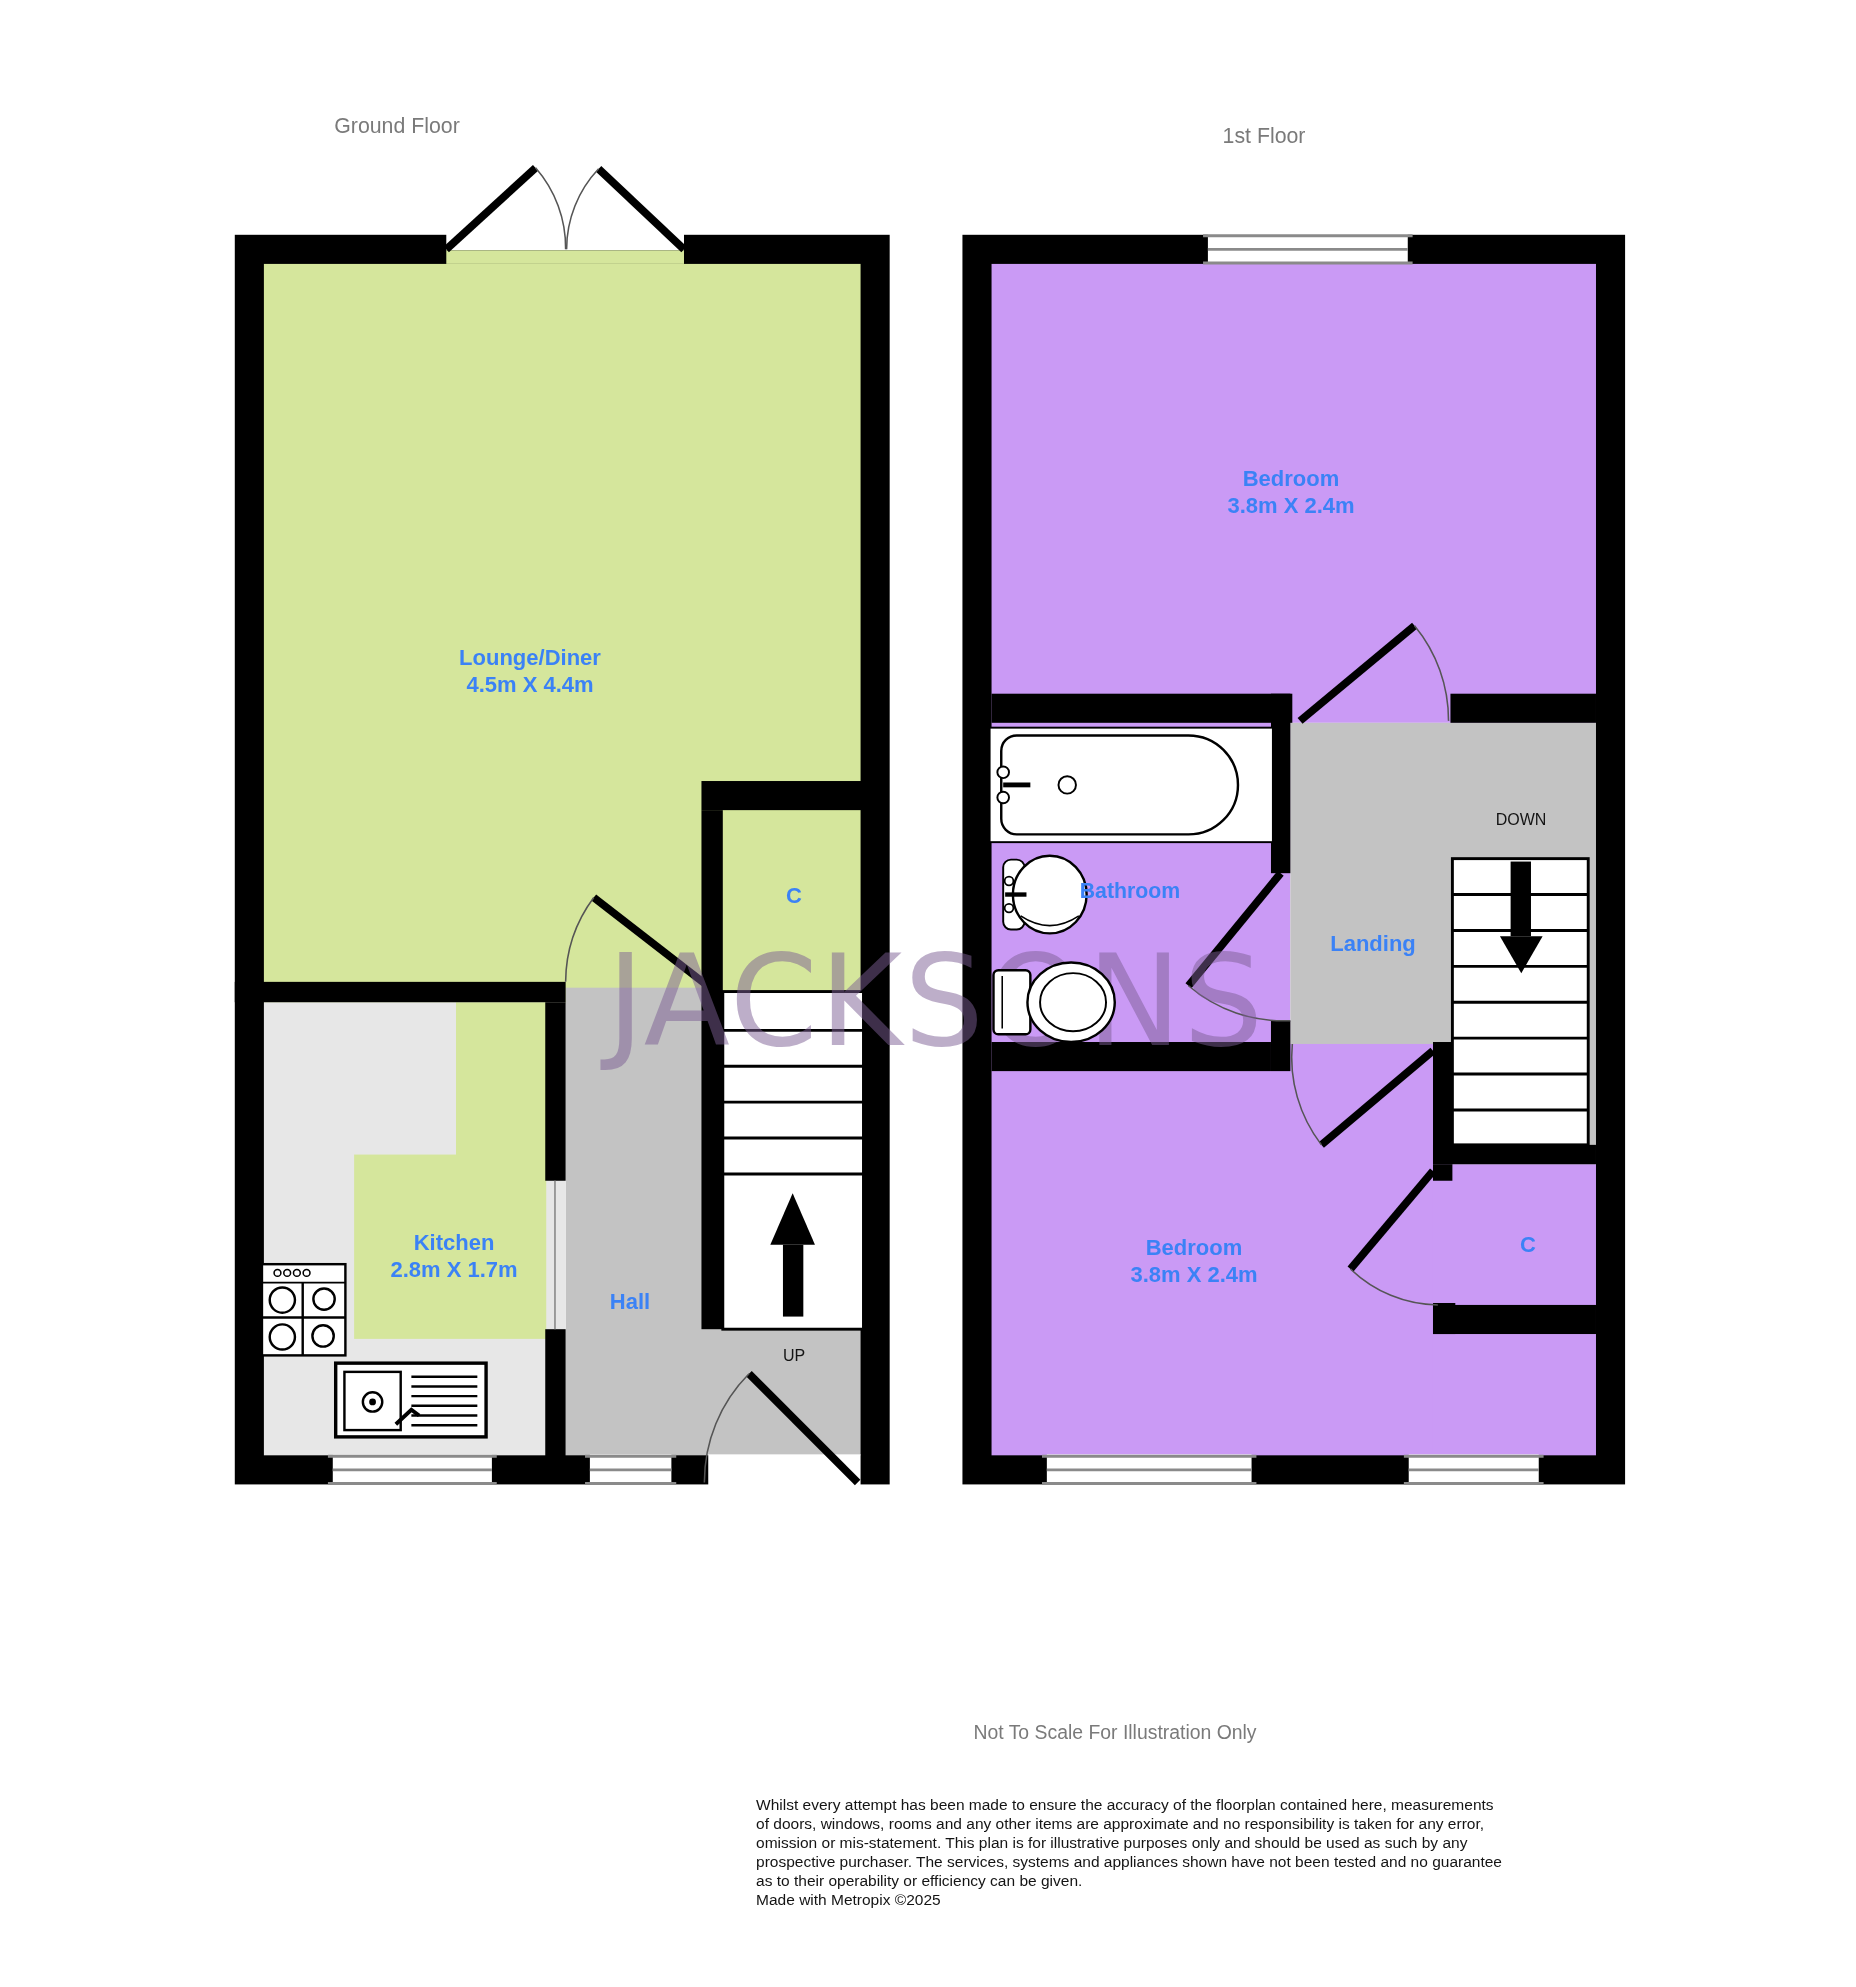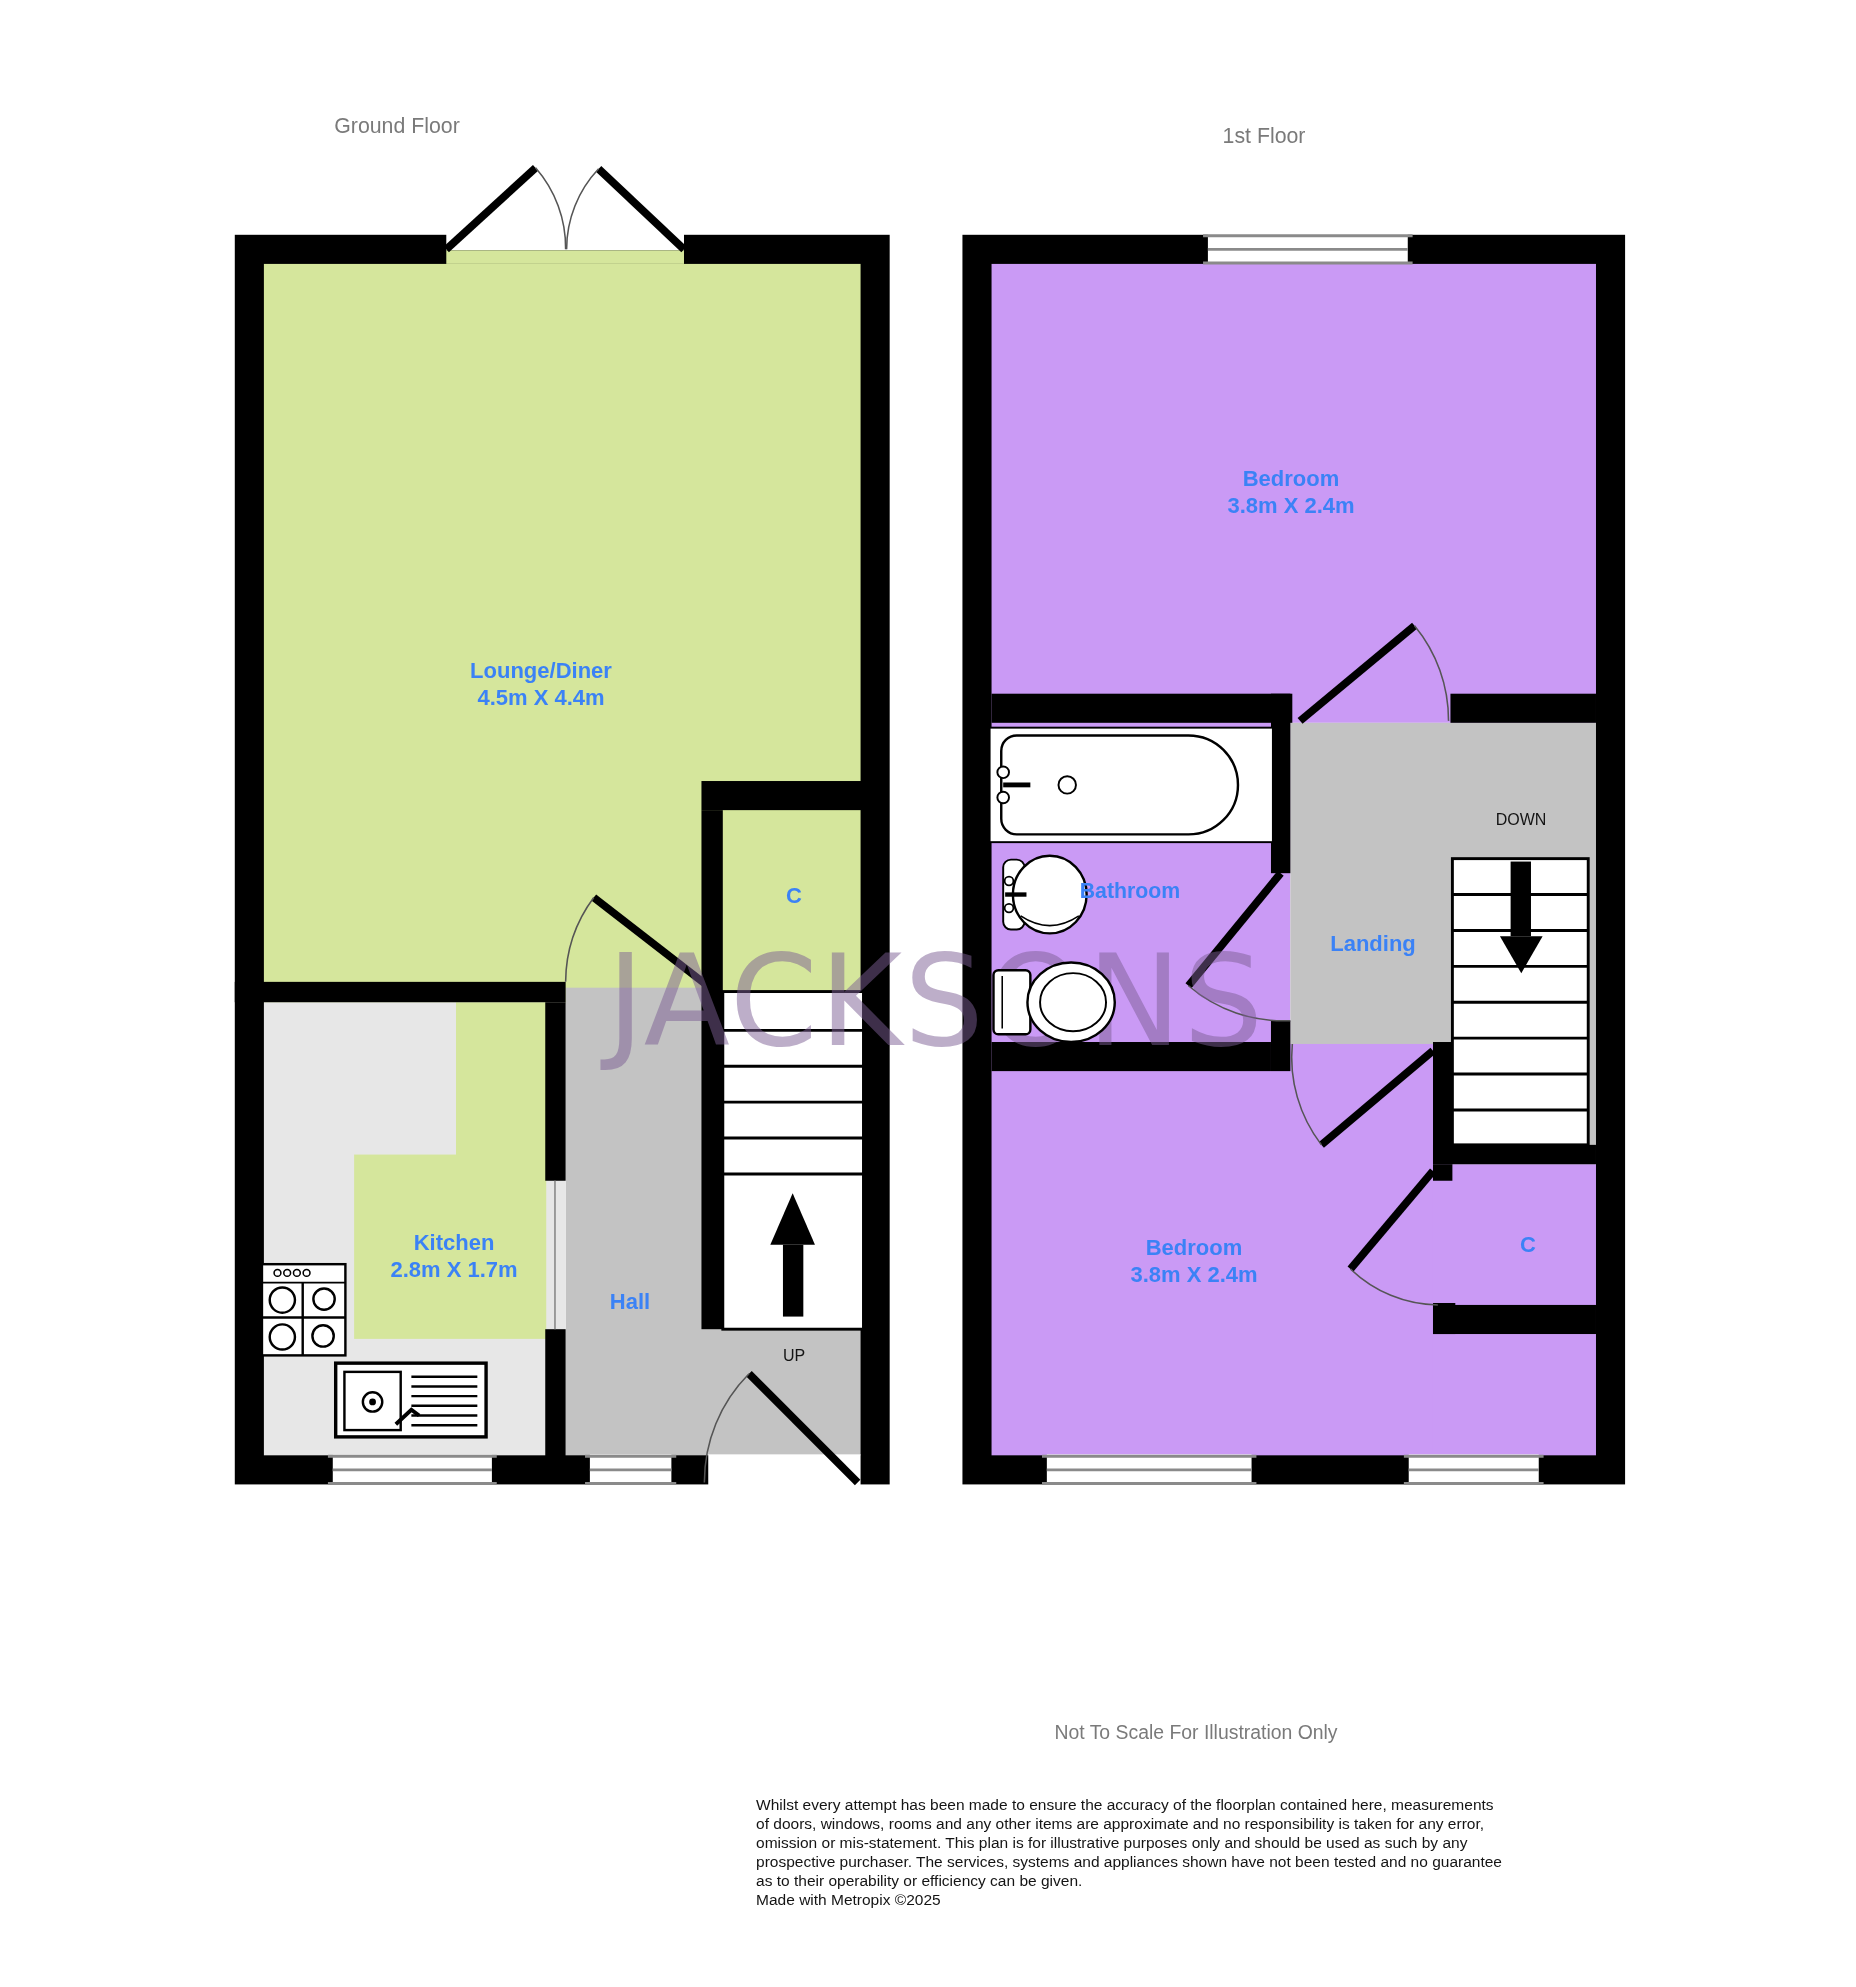--- a/index.html
+++ b/index.html
@@ -269,21 +269,21 @@
     <ellipse cx="1104" cy="1033" rx="45" ry="41" stroke-width="2.5"></ellipse>
     <ellipse cx="1106" cy="1033" rx="34" ry="30" stroke-width="2" fill="none"></ellipse>
   </g>
 </svg>
 
 <div class="layer z50">
 
   <div class="lbl floor-title" style="left:397px;top:126px;">Ground Floor</div>
   <div class="lbl floor-title" style="left:1264px;top:136px;">1st Floor</div>
 
-  <div class="lbl room" style="left:541px;top:671px;margin-top:13px;">
+  <div class="lbl room" style="left:530px;top:671px;">
     <div>Lounge/Diner</div>
     <div>4.5m X 4.4m</div>
   </div>
 
   <div class="lbl room" style="left:437px;top:1256px;margin-left:17px;">
     <div>Kitchen</div>
     <div>2.8m X 1.7m</div>
   </div>
 
   <div class="lbl room" style="left:630px;top:1301px;">Hall</div>
@@ -303,21 +303,21 @@
 
   <div class="lbl small-dir" style="left:1521px;top:820px;">DOWN</div>
 
   <div class="lbl room" style="left:1194px;top:1261px;">
     <div>Bedroom</div>
     <div>3.8m X 2.4m</div>
   </div>
 
   <div class="lbl room" style="left:1528px;top:1244px;">C</div>
 
-  <div class="lbl scale-note" style="left:1196px;top:1732px;">Not To Scale For Illustration Only</div>
+  <div class="lbl scale-note" style="left:1115px;top:1732px;">Not To Scale For Illustration Only</div>
 
   <div class="disclaimer">
     <div>Whilst every attempt has been made to ensure the accuracy of the floorplan contained here, measurements</div>
     <div>of doors, windows, rooms and any other items are approximate and no responsibility is taken for any error,</div>
     <div>omission or mis-statement. This plan is for illustrative purposes only and should be used as such by any</div>
     <div>prospective purchaser. The services, systems and appliances shown have not been tested and no guarantee</div>
     <div>as to their operability or efficiency can be given.</div>
     <div>Made with Metropix ©2025</div>
   </div>
 </div>

